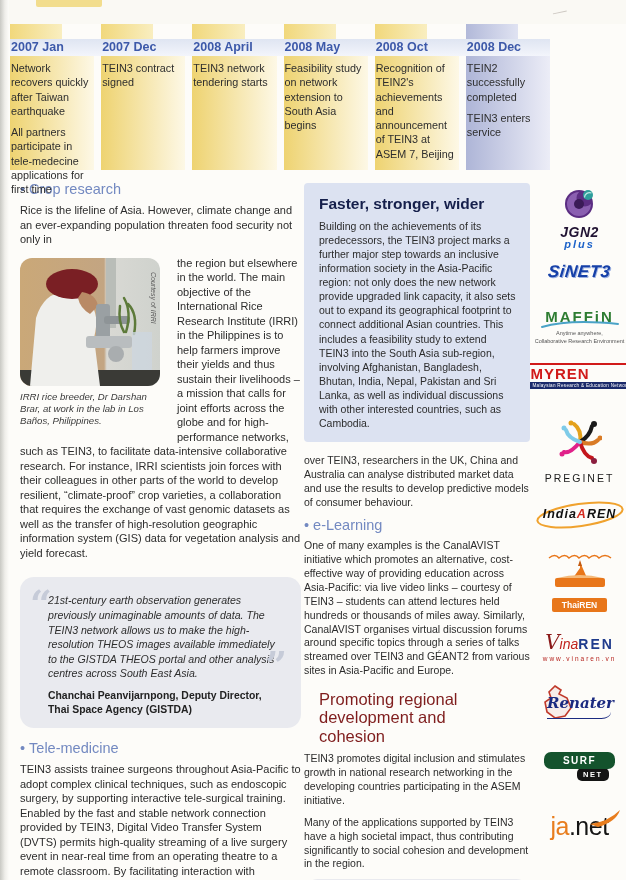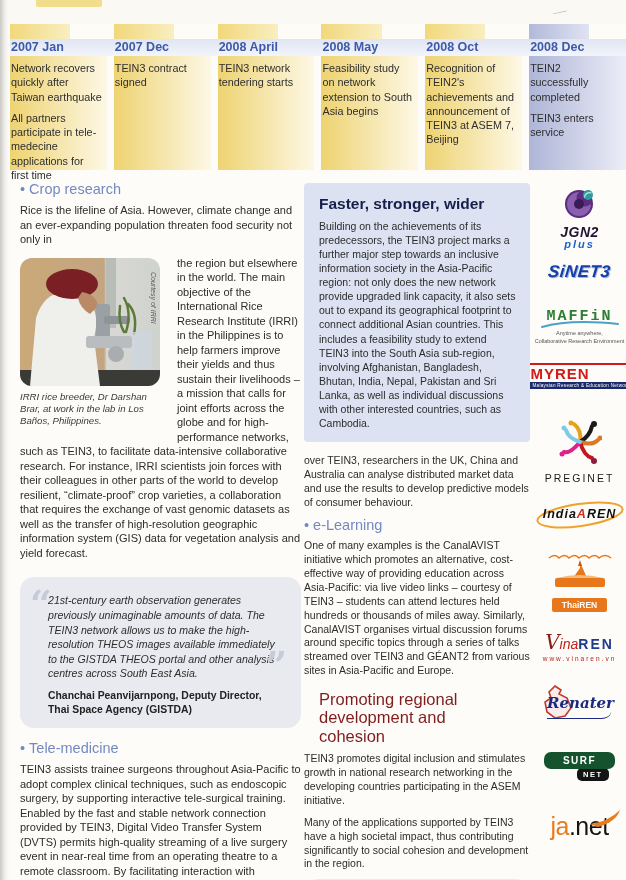--- a/index.html
+++ b/index.html
@@ -10,21 +10,21 @@
   }
   
   .scan-left{position:absolute;left:0;top:0;width:9px;height:880px;
     background:linear-gradient(to right,#c9c9c4,#efeeea 55%,#fdfcf9);z-index:5;}
   .scan-top{position:absolute;top:0;left:0;width:626px;height:24px;background:#faf9f4;z-index:4;}
   .scan-sliver{position:absolute;top:0;left:36px;width:66px;height:7px;background:#f2dd8d;z-index:6;border-radius:0 0 2px 2px;}
   .pencil-mark{position:absolute;top:4px;left:552px;width:14px;height:8px;z-index:6;
     border-bottom:1px solid #b9b4ac;transform:rotate(-12deg);opacity:.7;}
 
   
-  .timeline{position:absolute;top:24px;left:10px;width:616px;height:146px;display:flex;gap:7px;z-index:3;}
+  .timeline{position:absolute;top:24px;left:10px;width:540px;height:146px;display:flex;gap:7px;z-index:3;}
   .timeline::before{content:"";position:absolute;top:15px;left:0;right:0;height:17px;
     background:linear-gradient(to bottom,#dfe5f2,#f3f5fb);}
   .tl-col{flex:1;position:relative;}
   .tl-top{position:absolute;top:0;left:0;width:62%;height:15px;
     background:linear-gradient(to right,#f1d87c,#f9eec0);}
   .tl-col.lavender .tl-top{background:linear-gradient(to right,#b2b9d9,#e0e3f2);}
   .tl-date{position:absolute;top:15px;left:1px;height:17px;line-height:17px;
     font-weight:bold;font-size:12.5px;color:#3d59a9;white-space:nowrap;z-index:2;}
   .tl-body{position:absolute;top:32px;left:0;right:0;bottom:0;
     background:linear-gradient(to right,#eed371,#fdf8e6);padding:5px 5px 0 1px;box-sizing:border-box;}
@@ -68,21 +68,21 @@
   .logo-myren{top:363px;} .logo-preginet{top:420px;} .logo-singaren{top:498px;}
   .logo-thairen{top:552px;} .logo-vinaren{top:630px;} .logo-renater{top:684px;}
   .logo-surfnet{top:750px;} .logo-janet{top:812px;}
 
   .jgn2-text{font-style:italic;font-weight:bold;font-size:14px;color:#211333;letter-spacing:.5px;margin-top:-2px;}
   .jgn2-plus{font-style:italic;font-weight:bold;font-size:11px;color:#1c62c9;letter-spacing:2px;margin-top:-2px;}
 
   .sinet3-text{font-style:italic;font-weight:bold;font-size:17px;color:#1640a8;
     letter-spacing:.5px;text-shadow:1px 1px 0 #9db1e0;transform:skewX(-6deg);display:inline-block;}
 
-  .maffin-text{font-family:Liberation Mono, monospace;font-size:15px;color:#2e7d32;letter-spacing:2px;font-weight:bold;}
+  .maffin-text{font-family:Liberation Sans, sans-serif;font-size:15px;color:#2e7d32;letter-spacing:2px;font-weight:bold;}
   .maffin-tag{font-size:5.5px;color:#555;line-height:1.25;margin-top:1px;}
   .maffin-swoosh{display:block;margin:-4px auto 0;}
 
   .myren-row{display:flex;align-items:center;justify-content:center;gap:3px;}
   .myren-stack{text-align:left;}
   .myren-text{font-weight:bold;font-size:15px;color:#d11a1a;letter-spacing:1px;
     border-top:2px solid #d11a1a;line-height:1.15;}
   .myren-tag{background:#1b2a6b;color:#fff;font-size:4.6px;padding:1px 2px;letter-spacing:.3px;white-space:nowrap;}
 
   .preginet-text{font-size:10.5px;letter-spacing:2px;color:#1c1c1c;margin-top:2px;}

